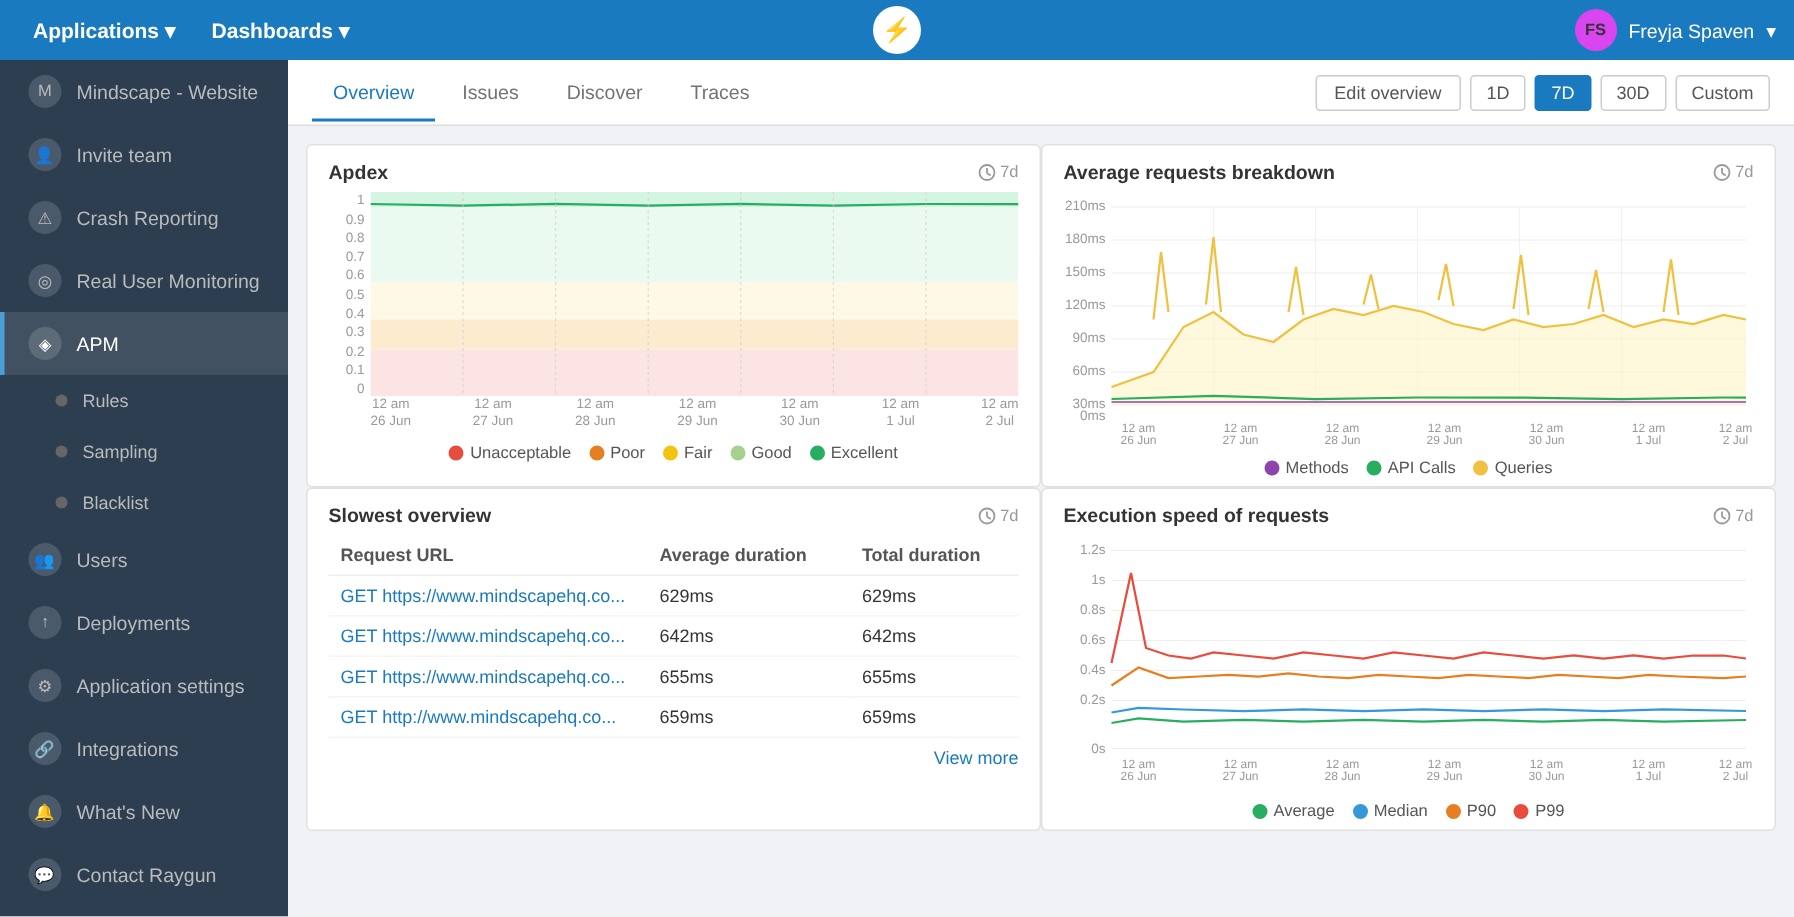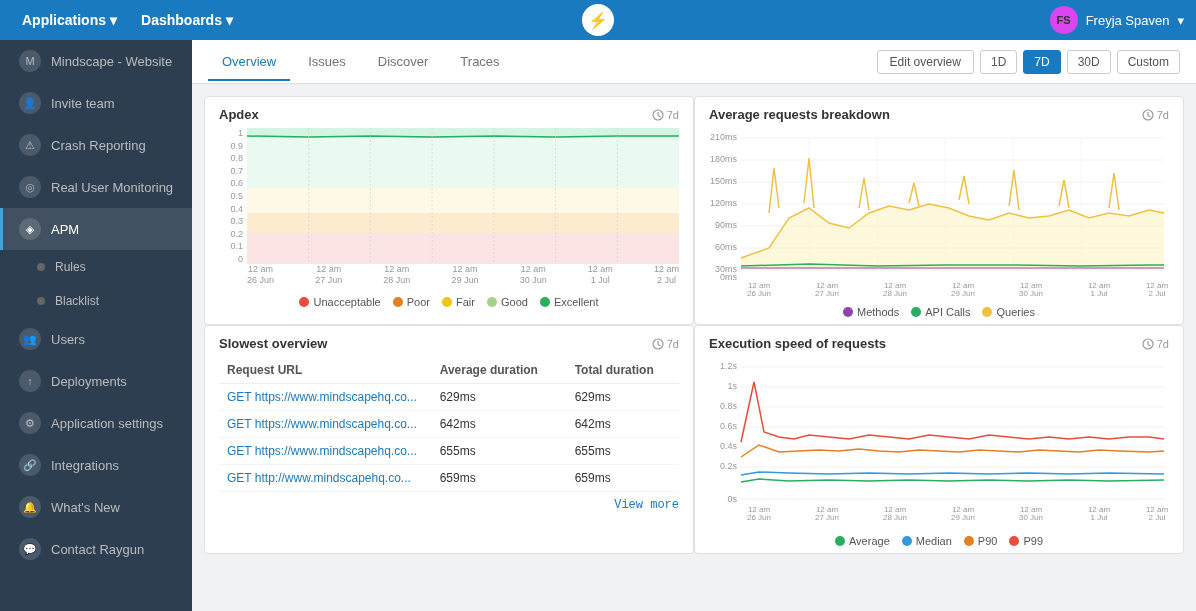--- a/index.html
+++ b/index.html
@@ -283,21 +283,20 @@
       border-bottom: 1px solid #f5f5f5;
       color: #333;
     }
     .requests-table td.url { color: #1a7abf; cursor: pointer; max-width: 180px; overflow: hidden; text-overflow: ellipsis; white-space: nowrap; }
     .view-more {
       text-align: right;
       padding: 6px 14px 10px;
       font-size: 12px;
       color: #1a7abf;
       cursor: pointer;
-      font-family: Liberation Mono, monospace;
     }
 
     
     .line-chart {
       height: 170px;
       position: relative;
       margin: 0 14px 4px;
     }
 
     svg text { font-family: -apple-system, sans-serif; }
@@ -345,20 +344,24 @@
       <div class="sidebar-icon">◎</div>
       <span>Real User Monitoring</span>
     </div>
     <div class="sidebar-item active">
       <div class="sidebar-icon">◈</div>
       <span>APM</span>
     </div>
     <div class="sidebar-item sub">
       <div class="sidebar-dot"></div>
       <span>Rules</span>
+    </div>
+    <div class="sidebar-item sub">
+      <div class="sidebar-dot"></div>
+      <span>Sampling</span>
     </div>
     <div class="sidebar-item sub">
       <div class="sidebar-dot"></div>
       <span>Blacklist</span>
     </div>
     <div class="sidebar-item">
       <div class="sidebar-icon">👥</div>
       <span>Users</span>
     </div>
     <div class="sidebar-item">

